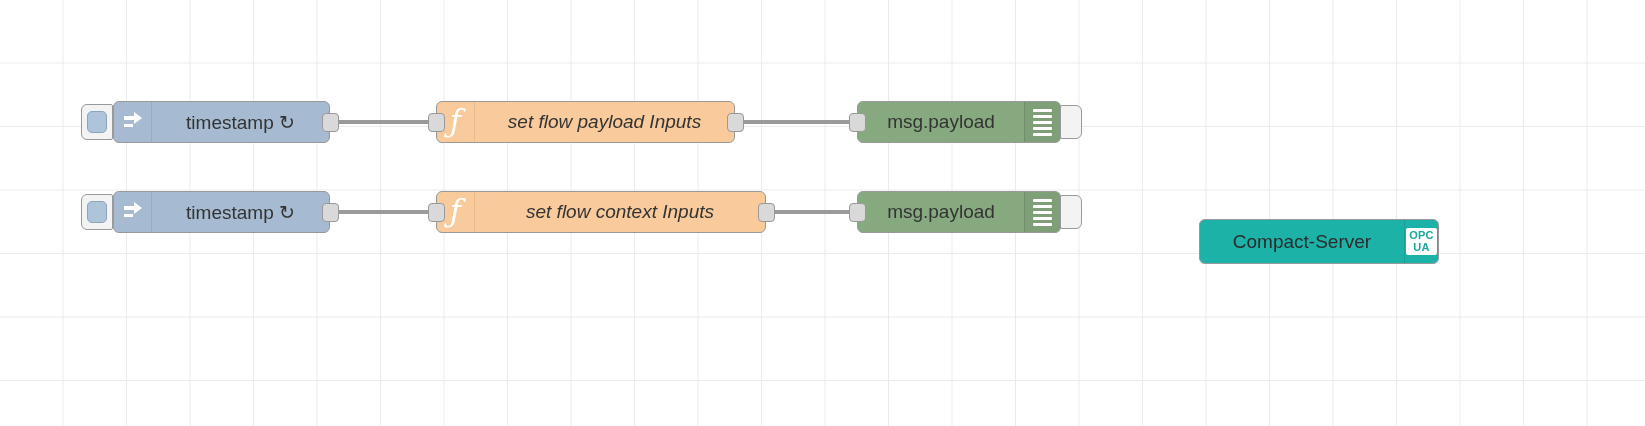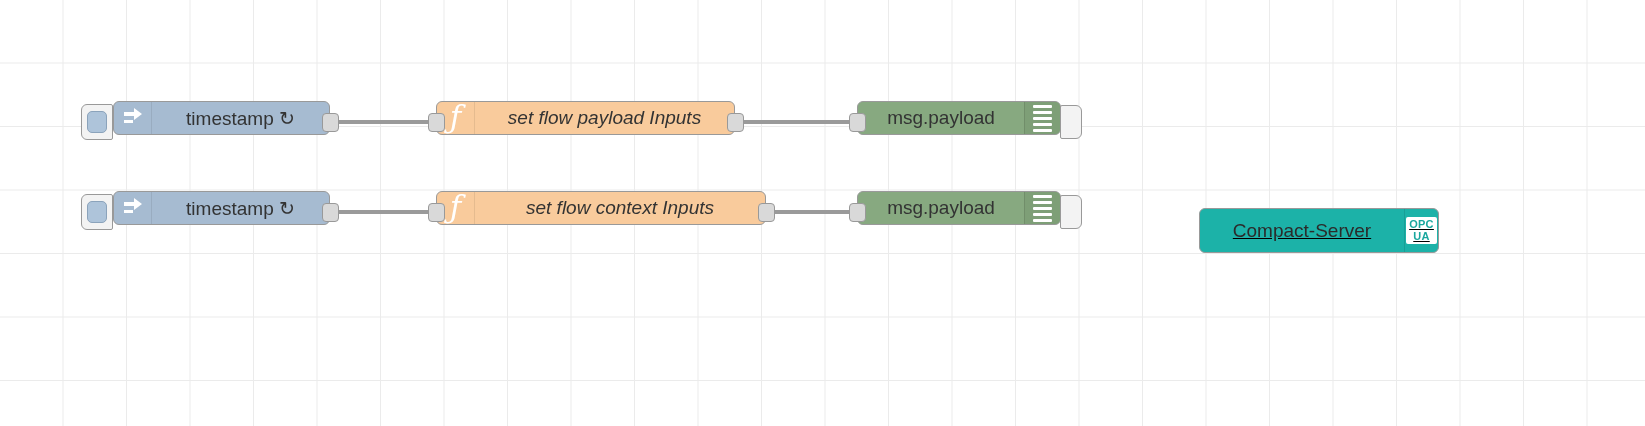--- a/index.html
+++ b/index.html
@@ -37,21 +37,21 @@
   }
 
   
   .node {
     position: absolute;
     display: flex;
     align-items: center;
     box-sizing: border-box;
     border: 1px solid #999999;
     border-radius: 6px;
-    height: 34px;
+    height: 42px;
     z-index: 3;
   }
 
   
   .port {
     position: absolute;
     width: 17px;
     height: 19px;
     box-sizing: border-box;
     background: #d9d9d9;
@@ -277,21 +277,21 @@
     <div class="node-label">msg.payload</div>
     <div class="debug-icon-cell">
       <i></i>
         <i></i>
         <i></i>
         <i></i>
         <i></i>
     </div>
   </div>
 
-  <div class="node node-opcua" style="left:1199px; top:208px; width:240px; height:45px;text-decoration:underline;">
+  <div class="node node-opcua" style="left:1199px; top:219px; width:240px; height:45px;">
     <div class="node-label">Compact-Server</div>
     <div class="opcua-icon-cell">
       <div class="opcua-badge">
         <span>OPC</span>
         <span>UA</span>
       </div>
     </div>
   </div>
 
 </div>

